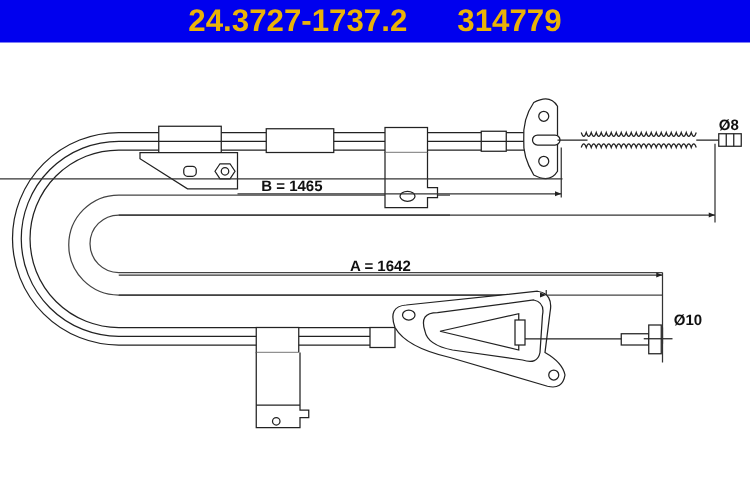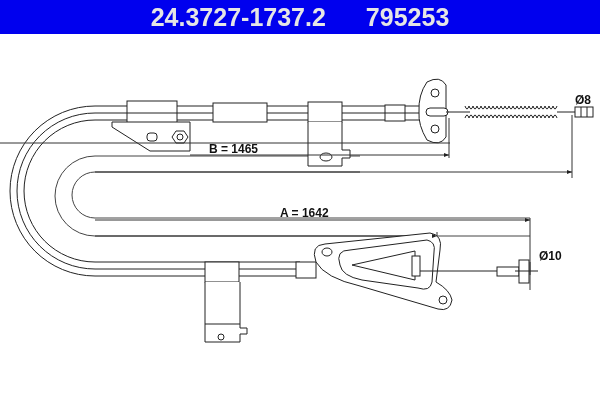--- a/index.html
+++ b/index.html
@@ -1,30 +1,30 @@
 <!DOCTYPE html>
 <html><head>
 <meta charset="utf-8">
 <style>
   html, body { margin: 0; padding: 0; background: #ffffff; }
   body { width: 600px; height: 400px; position: relative; overflow: hidden; font-family: "Liberation Sans", sans-serif; }
-  .header { position: absolute; left: 0; top: 0; width: 600px; height: 34px; background: #0000ee; color: #e5e5e5;
+  .header { position: absolute; left: 0; top: 0; width: 600px; height: 34px; background: #0000ee; color: #eab308;
     display: flex; align-items: center; justify-content: center; font-weight: bold; font-size: 25px; letter-spacing: 0px; }
   .header span { display: inline-block; }
   .header .gap { width: 40px; }
   .drawing { position: absolute; left: 0; top: 34px; width: 600px; height: 366px; }
   .lbl { font-family: "Liberation Sans", sans-serif; font-weight: bold; font-size: 12px; fill: #111; }
 </style>
 </head>
 <body>
 
 <div class="header">
   <span>24.3727-1737.2</span>
   <span class="gap"></span>
-  <span>795253</span>
+  <span>314779</span>
 </div>
 
 <svg class="drawing" viewBox="0 34 600 366" width="600" height="366" xmlns="http://www.w3.org/2000/svg">
   <g fill="none" stroke="#222" stroke-width="1">
 
     <g>
       <path d="M 440 106 L 95 106 A 85 85 0 0 0 95 276 L 300 276"></path>
       <path d="M 440 113 L 95 113 A 78 78 0 0 0 95 269 L 300 269"></path>
       <path d="M 440 120 L 95 120 A 71 71 0 0 0 95 262 L 300 262"></path>
     </g>

